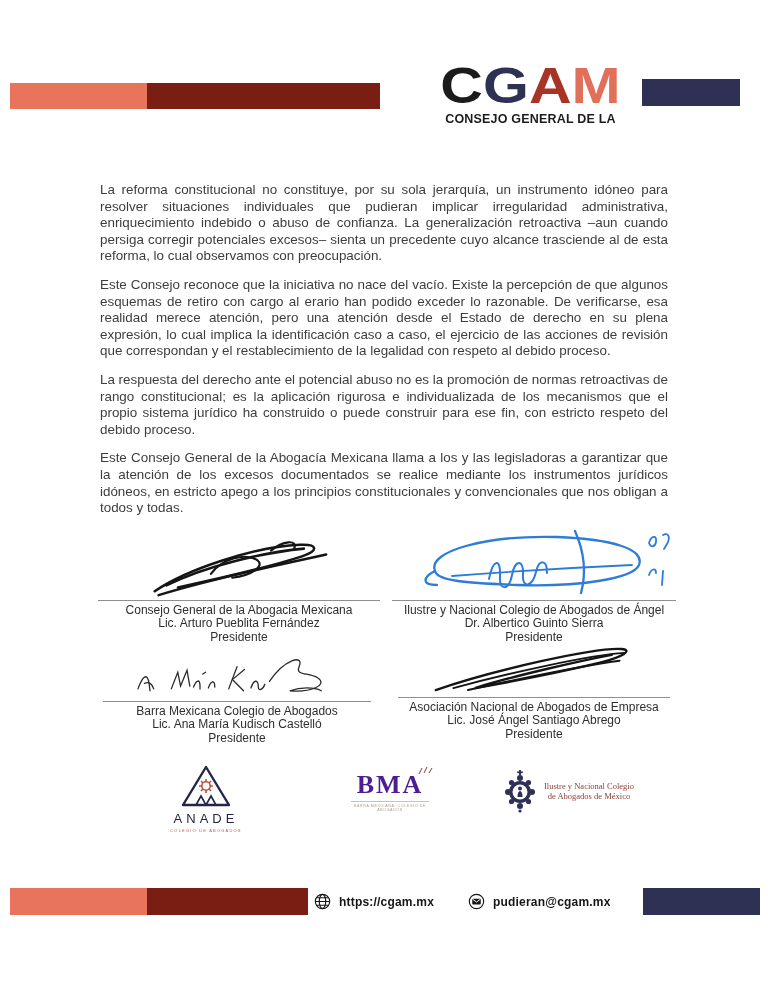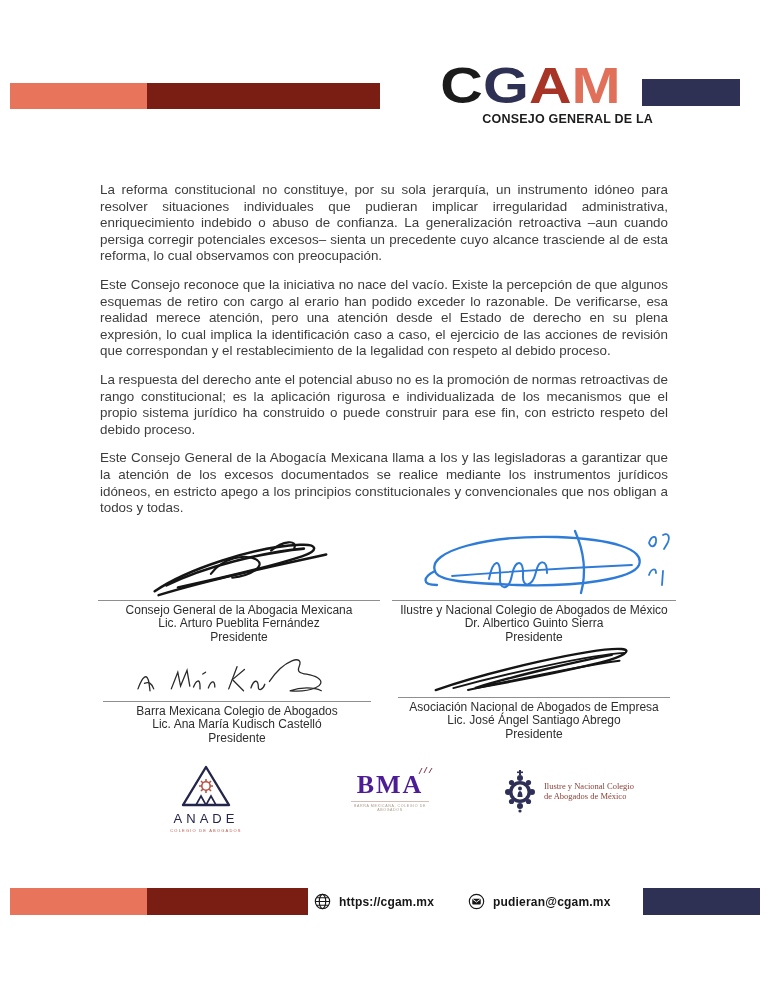--- a/index.html
+++ b/index.html
@@ -18,21 +18,21 @@
   #hdr-bar-navy   { left:642px; top:79px; width:98px; height:27px; }
   .logo-block { position:absolute; left:408px; top:60px; width:245px; text-align:center; }
   .logo-word {
     font-size:50px; font-weight:bold; line-height:52px; letter-spacing:0px;
     transform:scaleX(1.18); transform-origin:center; white-space:nowrap;
   }
   .logo-word .lc { color:#1B1B1B; }
   .logo-word .lg { color:#2E3054; }
   .logo-word .la { color:#A83425; }
   .logo-word .lm { color:#E1705A; }
-  .logo-sub { font-size:12.5px; font-weight:bold; color:#1C1C1C; line-height:14px; letter-spacing:0.2px;text-align:right; }
+  .logo-sub { font-size:12.5px; font-weight:bold; color:#1C1C1C; line-height:14px; letter-spacing:0.2px; }
   
   .letter-body { position:absolute; left:100px; top:182px; width:568px; }
   .letter-body p {
     font-size:13.4px; line-height:16.6px; color:#3D3D3D;
     text-align:justify; margin-bottom:12px;
   }
   
   .sig-block { position:absolute; text-align:center; }
   #sig-1 { left:98px;  top:537px; width:282px; }
   #sig-2 { left:392px; top:527px; width:284px; }
@@ -47,21 +47,21 @@
   .sig-org, .sig-name, .sig-title { font-size:12px; line-height:13.4px; color:#2E2E2E; }
   
   .partner { position:absolute; text-align:center; }
   #partner-anade { left:156px; top:764px; width:100px; }
   .anade-word { font-size:13px; letter-spacing:4px; color:#23254A; font-weight:500; margin-top:3px; }
   .anade-cap { font-size:4px; letter-spacing:1.2px; color:#C0564A; margin-top:2px; }
   #partner-bma { left:338px; top:772px; width:104px; }
   .bma-word { font-family:"Liberation Serif", serif; font-size:26px; font-weight:bold; color:#4c1d95; letter-spacing:2px; line-height:26px; position:relative; display:inline-block; }
   .bma-ticks { position:absolute; top:-6px; right:-10px; }
   .bma-cap { font-size:3.6px; letter-spacing:0.6px; color:#A98; margin-top:3px; border-top:0.5px solid #D8BDB4; padding-top:2px; width:78px; margin-left:auto; margin-right:auto;}
-  #partner-incam { left:502px; top:764px; width:160px; display:flex; align-items:center; gap:6px; text-align:left; }
+  #partner-incam { left:502px; top:764px; width:160px; display:flex; align-items:center; gap:6px; text-align:center; }
   .incam-text { font-family:"Liberation Serif", serif; font-size:8.5px; line-height:10.5px; color:#8D4137; }
   
   #ftr-bar-salmon { left:10px; top:888px; width:137px; height:27px; }
   #ftr-bar-red    { left:147px; top:888px; width:161px; height:27px; }
   #ftr-bar-navy   { left:643px; top:888px; width:117px; height:27px; }
   .ftr-item { position:absolute; top:893px; display:flex; align-items:center; gap:8px; }
   #ftr-web { left:314px; }
   #ftr-mail { left:468px; }
   .ftr-text { font-size:12px; font-weight:bold; color:#161616; letter-spacing:0.2px; }
   svg { display:block; }
@@ -111,21 +111,21 @@
         <path d="M92,52 c4,-20 12,-22 11,-2 c-1,14 9,14 12,-2 c3,-16 12,-16 11,0 c-1,13 9,13 13,-3 c3,-13 11,-13 11,1" stroke-width="2"></path>
         <path d="M55,49 C120,44 190,40 235,38" stroke-width="1.8"></path>
         <path d="M178,4 C186,22 190,44 184,66"></path>
         <path d="M252,16 c2,-7 8,-9 7,-1 c-1,5 -5,6 -7,1" stroke-width="1.8"></path>
         <path d="M266,8 c5,-3 8,2 4,9 l-3,5" stroke-width="1.8"></path>
         <path d="M252,48 c2,-6 7,-8 7,-2" stroke-width="1.8"></path>
         <path d="M266,44 l-1,14" stroke-width="1.8"></path>
       </svg>
     </div>
     <div class="sig-rule"></div>
-    <div class="sig-org">Ilustre y Nacional Colegio de Abogados de México</div>
+    <div class="sig-org">Ilustre y Nacional Colegio de Abogados de Ángel</div>
     <div class="sig-name">Dr. Albertico Guinto Sierra</div>
     <div class="sig-title">Presidente</div>
   </div>
 
   <div id="sig-3" class="sig-block">
     <div class="sig-draw">
       <svg width="235" height="50" viewBox="0 0 235 54" fill="none" stroke="#2A2A2A" stroke-width="1.4" stroke-linecap="round">
         <path d="M10,42 c5,-14 10,-18 12,-6 l1,8"></path>
         <path d="M17,36 c5,-2 8,0 10,6"></path>
         <path d="M46,42 l7,-18 l3,15 l7,-17 l3,17"></path>

